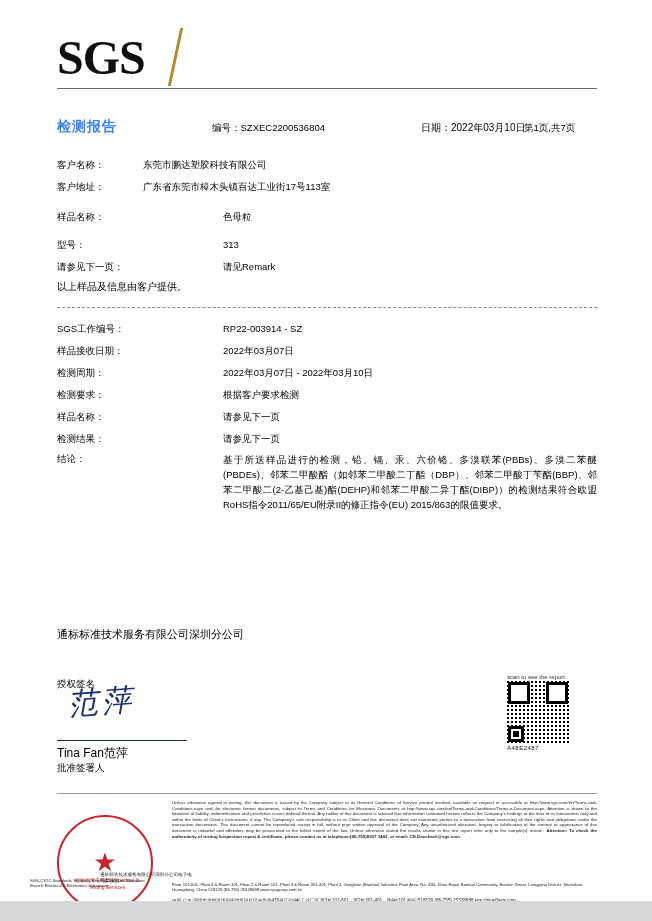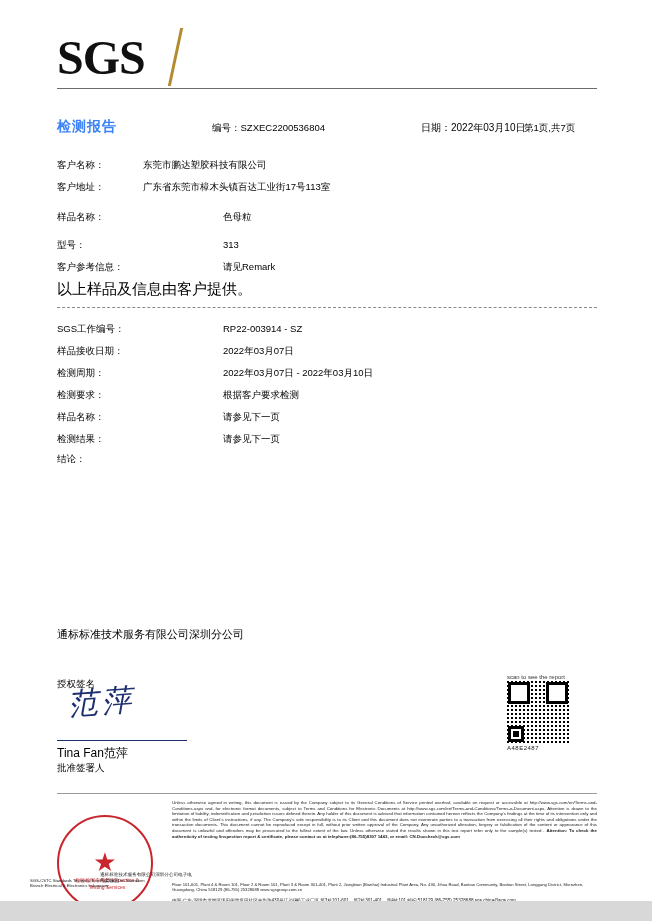--- a/index.html
+++ b/index.html
@@ -89,21 +89,21 @@
   }
   .field .val {
     position: absolute;
     left: 166px; top: 0;
     width: 420px;
   }
 
   .note {
     position: absolute;
     left: 57px;
-    font-size: 15px;
+    font-size: 10px;
     color: #000;
   }
 
   .dashed {
     position: absolute;
     left: 57px;
     width: 540px;
     border-top: 1px dashed #8a8a8a;
     height: 0;
   }
@@ -326,21 +326,21 @@
 
     <div class="field" style="left:57px; top:210px; width:540px;">
       <span class="lbl">样品名称：</span>
       <span class="val">色母粒</span>
     </div>
     <div class="field" style="left:57px; top:238px; width:540px;">
       <span class="lbl">型号：</span>
       <span class="val">313</span>
     </div>
     <div class="field" style="left:57px; top:260px; width:540px;">
-      <span class="lbl">客户参考信息：</span>
+      <span class="lbl">请参见下一页：</span>
       <span class="val">请见Remark</span>
     </div>
 
     <div class="note" style="top:280px;">以上样品及信息由客户提供。</div>
 
     <div class="dashed" style="top:307px;"></div>
 
     <div class="field" style="left:57px; top:322px; width:540px;">
       <span class="lbl">SGS工作编号：</span>
       <span class="val">RP22-003914 - SZ</span>
@@ -362,20 +362,21 @@
       <span class="val">请参见下一页</span>
     </div>
     <div class="field" style="left:57px; top:432px; width:540px;">
       <span class="lbl">检测结果：</span>
       <span class="val">请参见下一页</span>
     </div>
 
     <div class="field" style="left:57px; top:452px; width:160px;">
       <span class="lbl">结论：</span>
     </div>
+    <div class="concl">基于所送样品进行的检测，铅、镉、汞、六价铬、多溴联苯(PBBs)、多溴二苯醚(PBDEs)、邻苯二甲酸酯（如邻苯二甲酸二丁酯（DBP）、邻苯二甲酸丁苄酯(BBP)、邻苯二甲酸二(2-乙基己基)酯(DEHP)和邻苯二甲酸二异丁酯(DIBP)）的检测结果符合欧盟RoHS指令2011/65/EU附录II的修正指令(EU) 2015/863的限值要求。</div>
 
     <div class="company-line">通标标准技术服务有限公司深圳分公司</div>
     <div class="auth-line">授权签名</div>
     <div class="sig">范萍</div>
     <div class="sig-underline"></div>
     <div class="sig-name">Tina Fan范萍</div>
     <div class="sig-role">批准签署人</div>
 
     <div class="qr-cap">scan to see the report</div>
     <div class="qr"></div>

